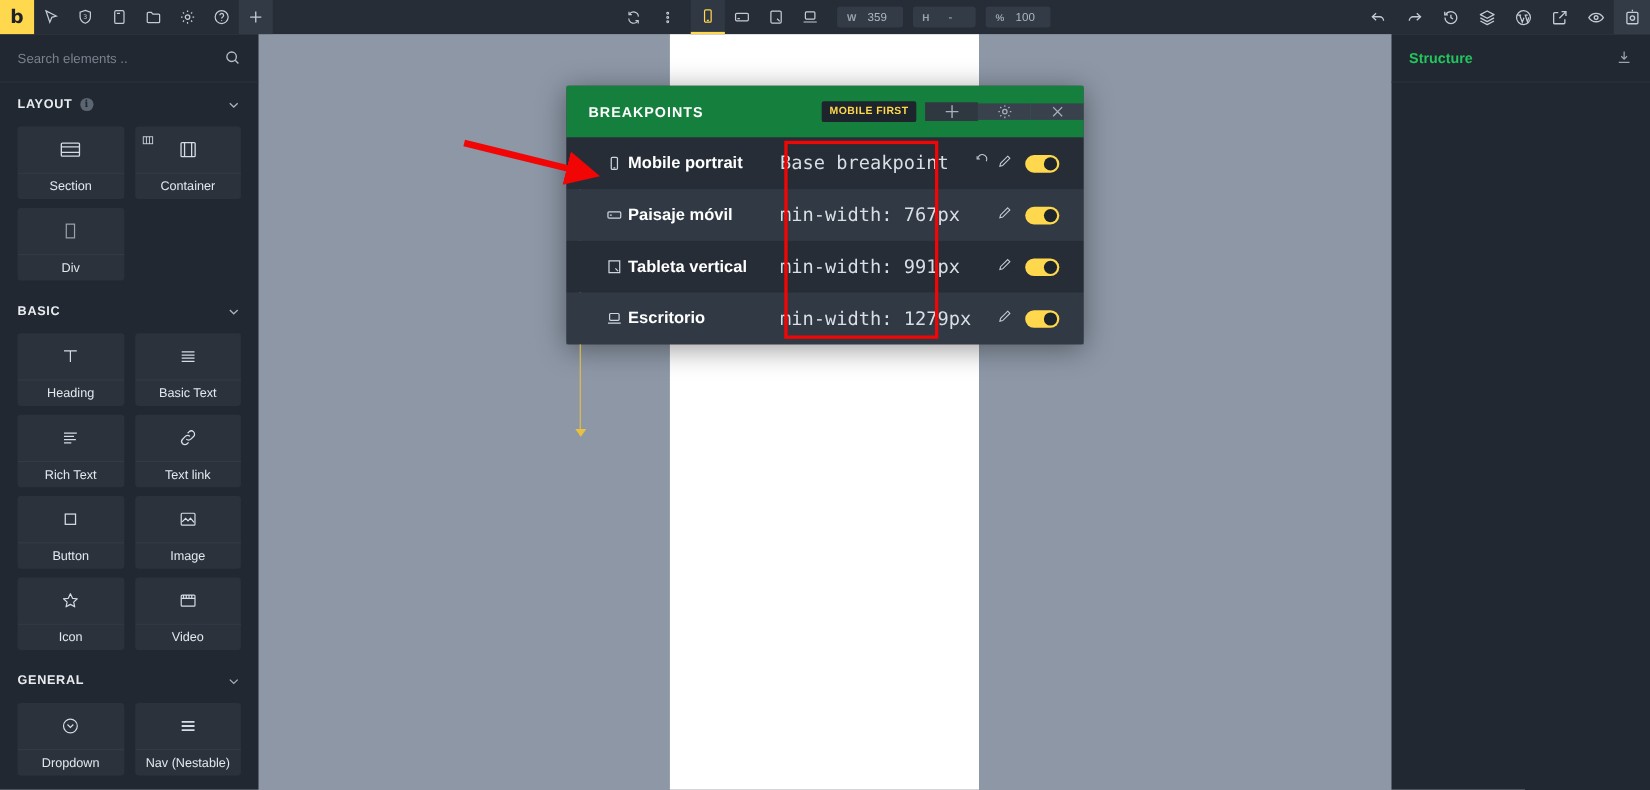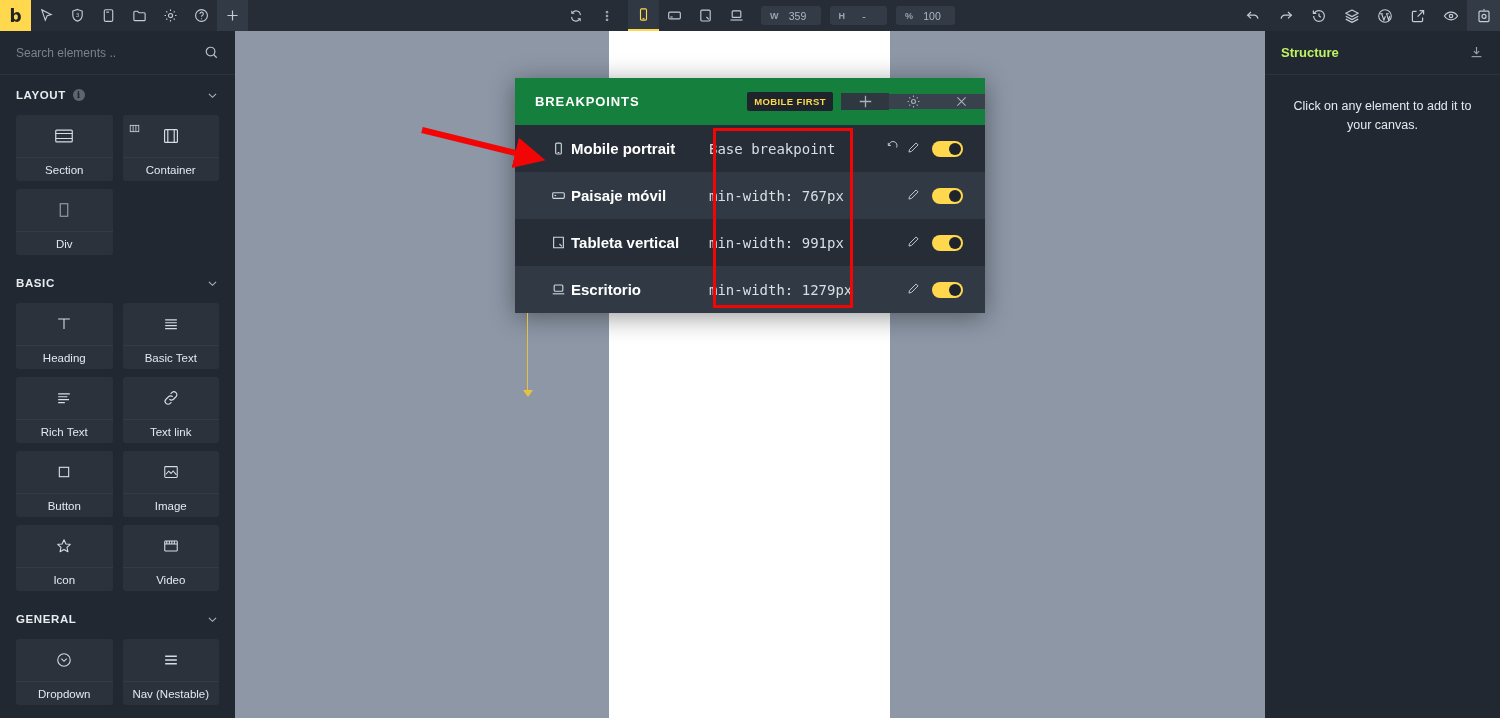--- a/index.html
+++ b/index.html
@@ -109,21 +109,21 @@
 
   
   .structure {
     position: absolute; right: 0; top: 31px; width: 235px; height: 687px;
     background: #222831;
   }
   .st-head {
     height: 44px; display: flex; align-items: center; padding: 0 16px;
     border-bottom: 1px solid #2c333d;
   }
-  .st-title { color: #bef264; font-size: 13px; font-weight: bold; }
+  .st-title { color: #22c55e; font-size: 13px; font-weight: bold; }
   .st-dl { margin-left: auto; color: #9aa4b0; display: flex; }
   .st-empty {
     padding: 22px 26px; text-align: center; color: #e4e9ef;
     font-size: 12.5px; line-height: 19px;
   }
 
   
   .modal {
     position: absolute; left: 515px; top: 78px; width: 470px;
     background: #2f3740; border-radius: 2px;
@@ -153,21 +153,21 @@
     height: 47px; display: flex; align-items: center; position: relative;
   }
   .bp-row.dark { background: #262d36; }
   .bp-row.light { background: #313a44; }
   .bp-dev {
     width: 26px; margin-left: 30px; color: #cfd6de;
     display: flex; align-items: center; justify-content: center;
   }
   .bp-name { color: #ffffff; font-size: 15px; font-weight: bold; width: 138px; }
   .bp-val {
-    color: #d9dee5; font-size: 14px;
+    color: #d9dee5; font-size: 17px;
     font-family: "DejaVu Sans Mono", monospace;
     flex: 1;
   }
   .bp-tools { display: flex; align-items: center; gap: 8px; margin-right: 22px; color: #c3cbd6; }
   .toggle {
     width: 31px; height: 16px; border-radius: 9px; background: #ffd84d;
     position: relative; margin-left: 4px;
   }
   .toggle::after {
     content: ""; position: absolute; right: 2px; top: 2px;
@@ -527,21 +527,20 @@
   <div class="structure">
     <div class="st-head">
       <span class="st-title">Structure</span>
       <span class="st-dl">
         <svg width="15" height="15" viewBox="0 0 16 16" fill="none" stroke="currentColor" stroke-width="1.2">
             <path d="M8 2v7.2M5.2 6.6L8 9.4l2.8-2.8"></path>
             <path d="M2.8 12.4h10.4"></path>
           </svg>
       </span>
     </div>
-    <div class="st-empty">Click on any element to add it to your canvas.</div>
   </div>
 
   <div class="modal">
     <div class="md-head">
       <span class="md-title">BREAKPOINTS</span>
       <span class="md-badge">MOBILE FIRST</span>
       <div class="md-act plain">
         <svg width="17" height="17" viewBox="0 0 16 16" fill="none" stroke="currentColor" stroke-width="1.2">
             <path d="M8 2.6v10.8M2.6 8h10.8"></path>
           </svg>

